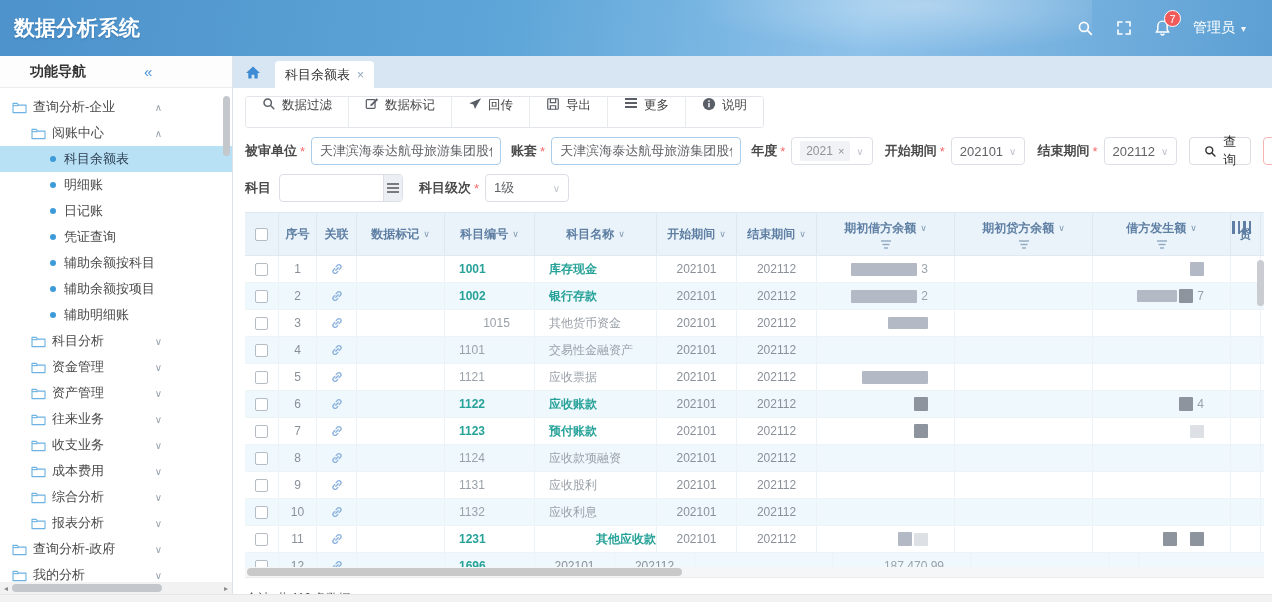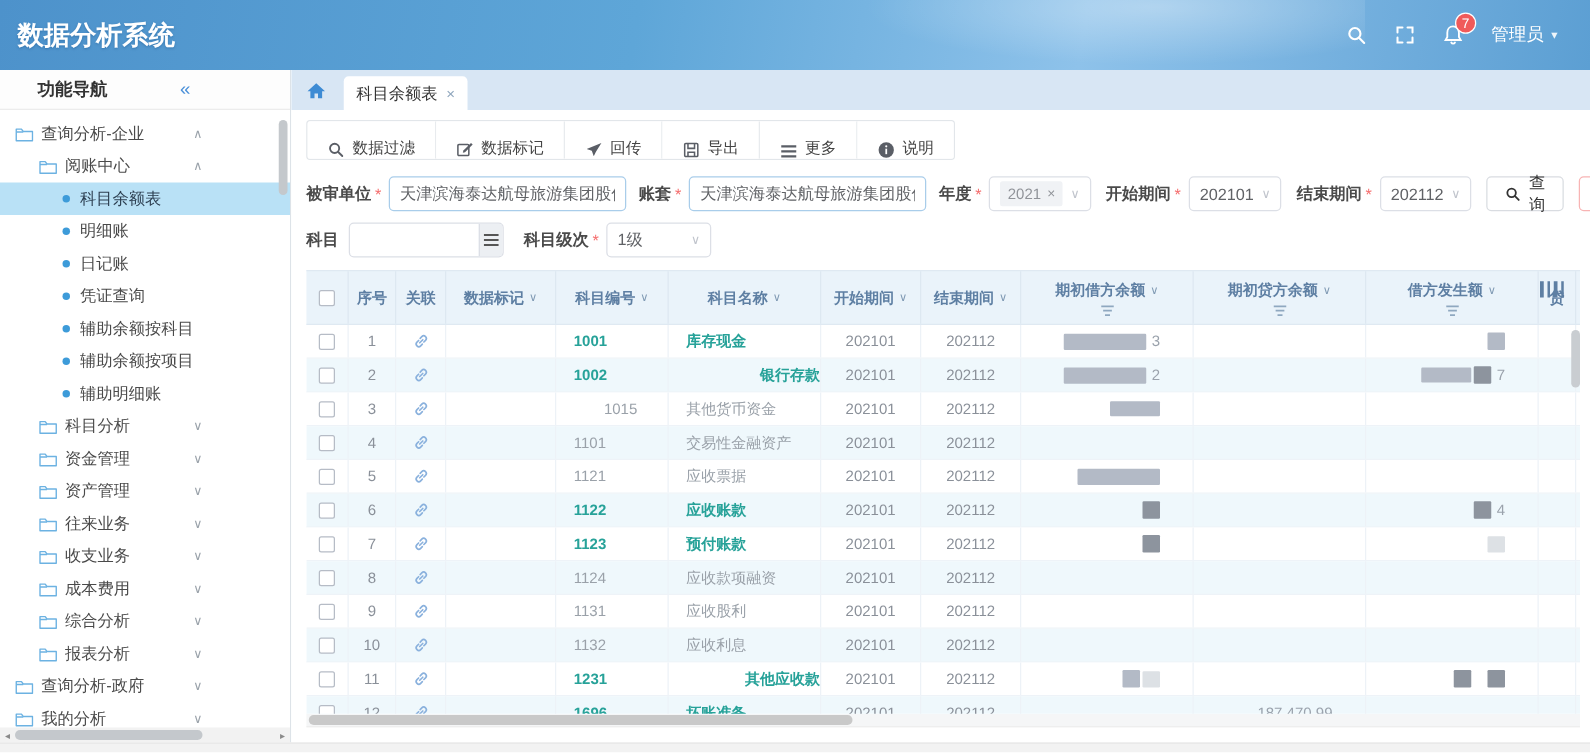--- a/index.html
+++ b/index.html
@@ -51,21 +51,21 @@
   
   .tabbar{height:32px;background:#d8e6f4;display:flex;align-items:flex-end;padding-left:12px;}
   .home{display:inline-flex;align-self:center;margin-right:14px;cursor:pointer;}
   .tab{height:27px;background:#fff;border-radius:4px 4px 0 0;display:flex;align-items:center;gap:7px;
     padding:0 10px;font-size:13px;color:#333;cursor:pointer;}
   .tclose{color:#8fa6bd;font-size:12px;cursor:pointer;}
 
   
   .toolbar{padding:8px 0 0 12px;}
   .tb-group{display:inline-flex;border:1px solid #e2e6ea;border-radius:3px;overflow:hidden;background:#fff;}
-  .tb-btn{display:flex;align-items:flex-end;gap:6px;height:30px;padding:0 16px;font-size:12.5px;color:#444;
+  .tb-btn{display:flex;align-items:flex-start;gap:6px;height:30px;padding:0 16px;font-size:12.5px;color:#444;
     border-right:1px solid #e8ebee;cursor:pointer;background:#fff;}
   .tb-btn:last-child{border-right:none;}
   .tb-btn .ic{display:inline-flex;color:#5a5e66;}
 
   
   .frow{display:flex;align-items:center;padding-left:12px;margin-top:9px;font-size:13px;}
   .flabel{font-weight:bold;color:#4a4a4a;white-space:nowrap;}
   .req{color:#f56c6c;font-style:normal;margin:0 6px 0 3px;}
   .noreq{margin-right:8px;}
   .inp,.sel{height:28px;border:1px solid #dcdfe6;border-radius:4px;background:#fff;display:flex;align-items:center;
@@ -611,21 +611,21 @@
                     <path d="M6.6 9.4 L9.4 6.6"></path>
                     <path d="M5.6 7.3 L4.1 8.8 a2.4 2.4 0 0 0 3.4 3.4 L9 10.7"></path>
                     <path d="M10.4 8.7 L11.9 7.2 a2.4 2.4 0 0 0 -3.4 -3.4 L7 5.3"></path>
                   </svg>
                 </span>
               </div>
               <div class="gcell" style="width: 88px;"></div>
               <div class="gcell" style="width: 90px; justify-content: flex-start; padding-left: 14px;">
                 <span class="code">1002</span>
               </div>
-              <div class="gcell" style="width: 122px; justify-content: flex-end; padding-left: 14px;">
+              <div class="gcell" style="width: 122px; justify-content: flex-start; padding-left: 14px;">
                 <span class="name">银行存款</span>
               </div>
               <div class="gcell" style="width: 80px;">202101</div>
               <div class="gcell" style="width: 80px;">202112</div>
               <div class="gcell num" style="width: 138px;">
                 <span class="mk barL"></span>
                 <span class="mksuf">2</span>
               </div>
               <div class="gcell num" style="width: 138px;"></div>
               <div class="gcell num" style="width: 138px;">
@@ -917,23 +917,20 @@
                   <svg width="14" height="14" viewBox="0 0 16 16" fill="none" stroke="currentColor" stroke-width="1.5" stroke-linecap="round">
                     <path d="M6.6 9.4 L9.4 6.6"></path>
                     <path d="M5.6 7.3 L4.1 8.8 a2.4 2.4 0 0 0 3.4 3.4 L9 10.7"></path>
                     <path d="M10.4 8.7 L11.9 7.2 a2.4 2.4 0 0 0 -3.4 -3.4 L7 5.3"></path>
                   </svg>
                 </span>
               </div>
               <div class="gcell" style="width: 88px;"></div>
               <div class="gcell" style="width: 90px; justify-content: flex-start; padding-left: 14px;">
                 <span class="code">1696</span>
-              </div>
-              <div class="gcell" style="width: 122px; justify-content: flex-start; padding-left: 14px;">
-                <span class="name">坏账准备</span>
               </div>
               <div class="gcell" style="width: 80px;">202101</div>
               <div class="gcell" style="width: 80px;">202112</div>
               <div class="gcell num" style="width: 138px;"></div>
               <div class="gcell num" style="width: 138px;">
                 <span class="faintnum">187,470.99</span>
               </div>
               <div class="gcell num" style="width: 138px;"></div>
               <div class="gcell" style="width: 30px;"></div>
             </div>

